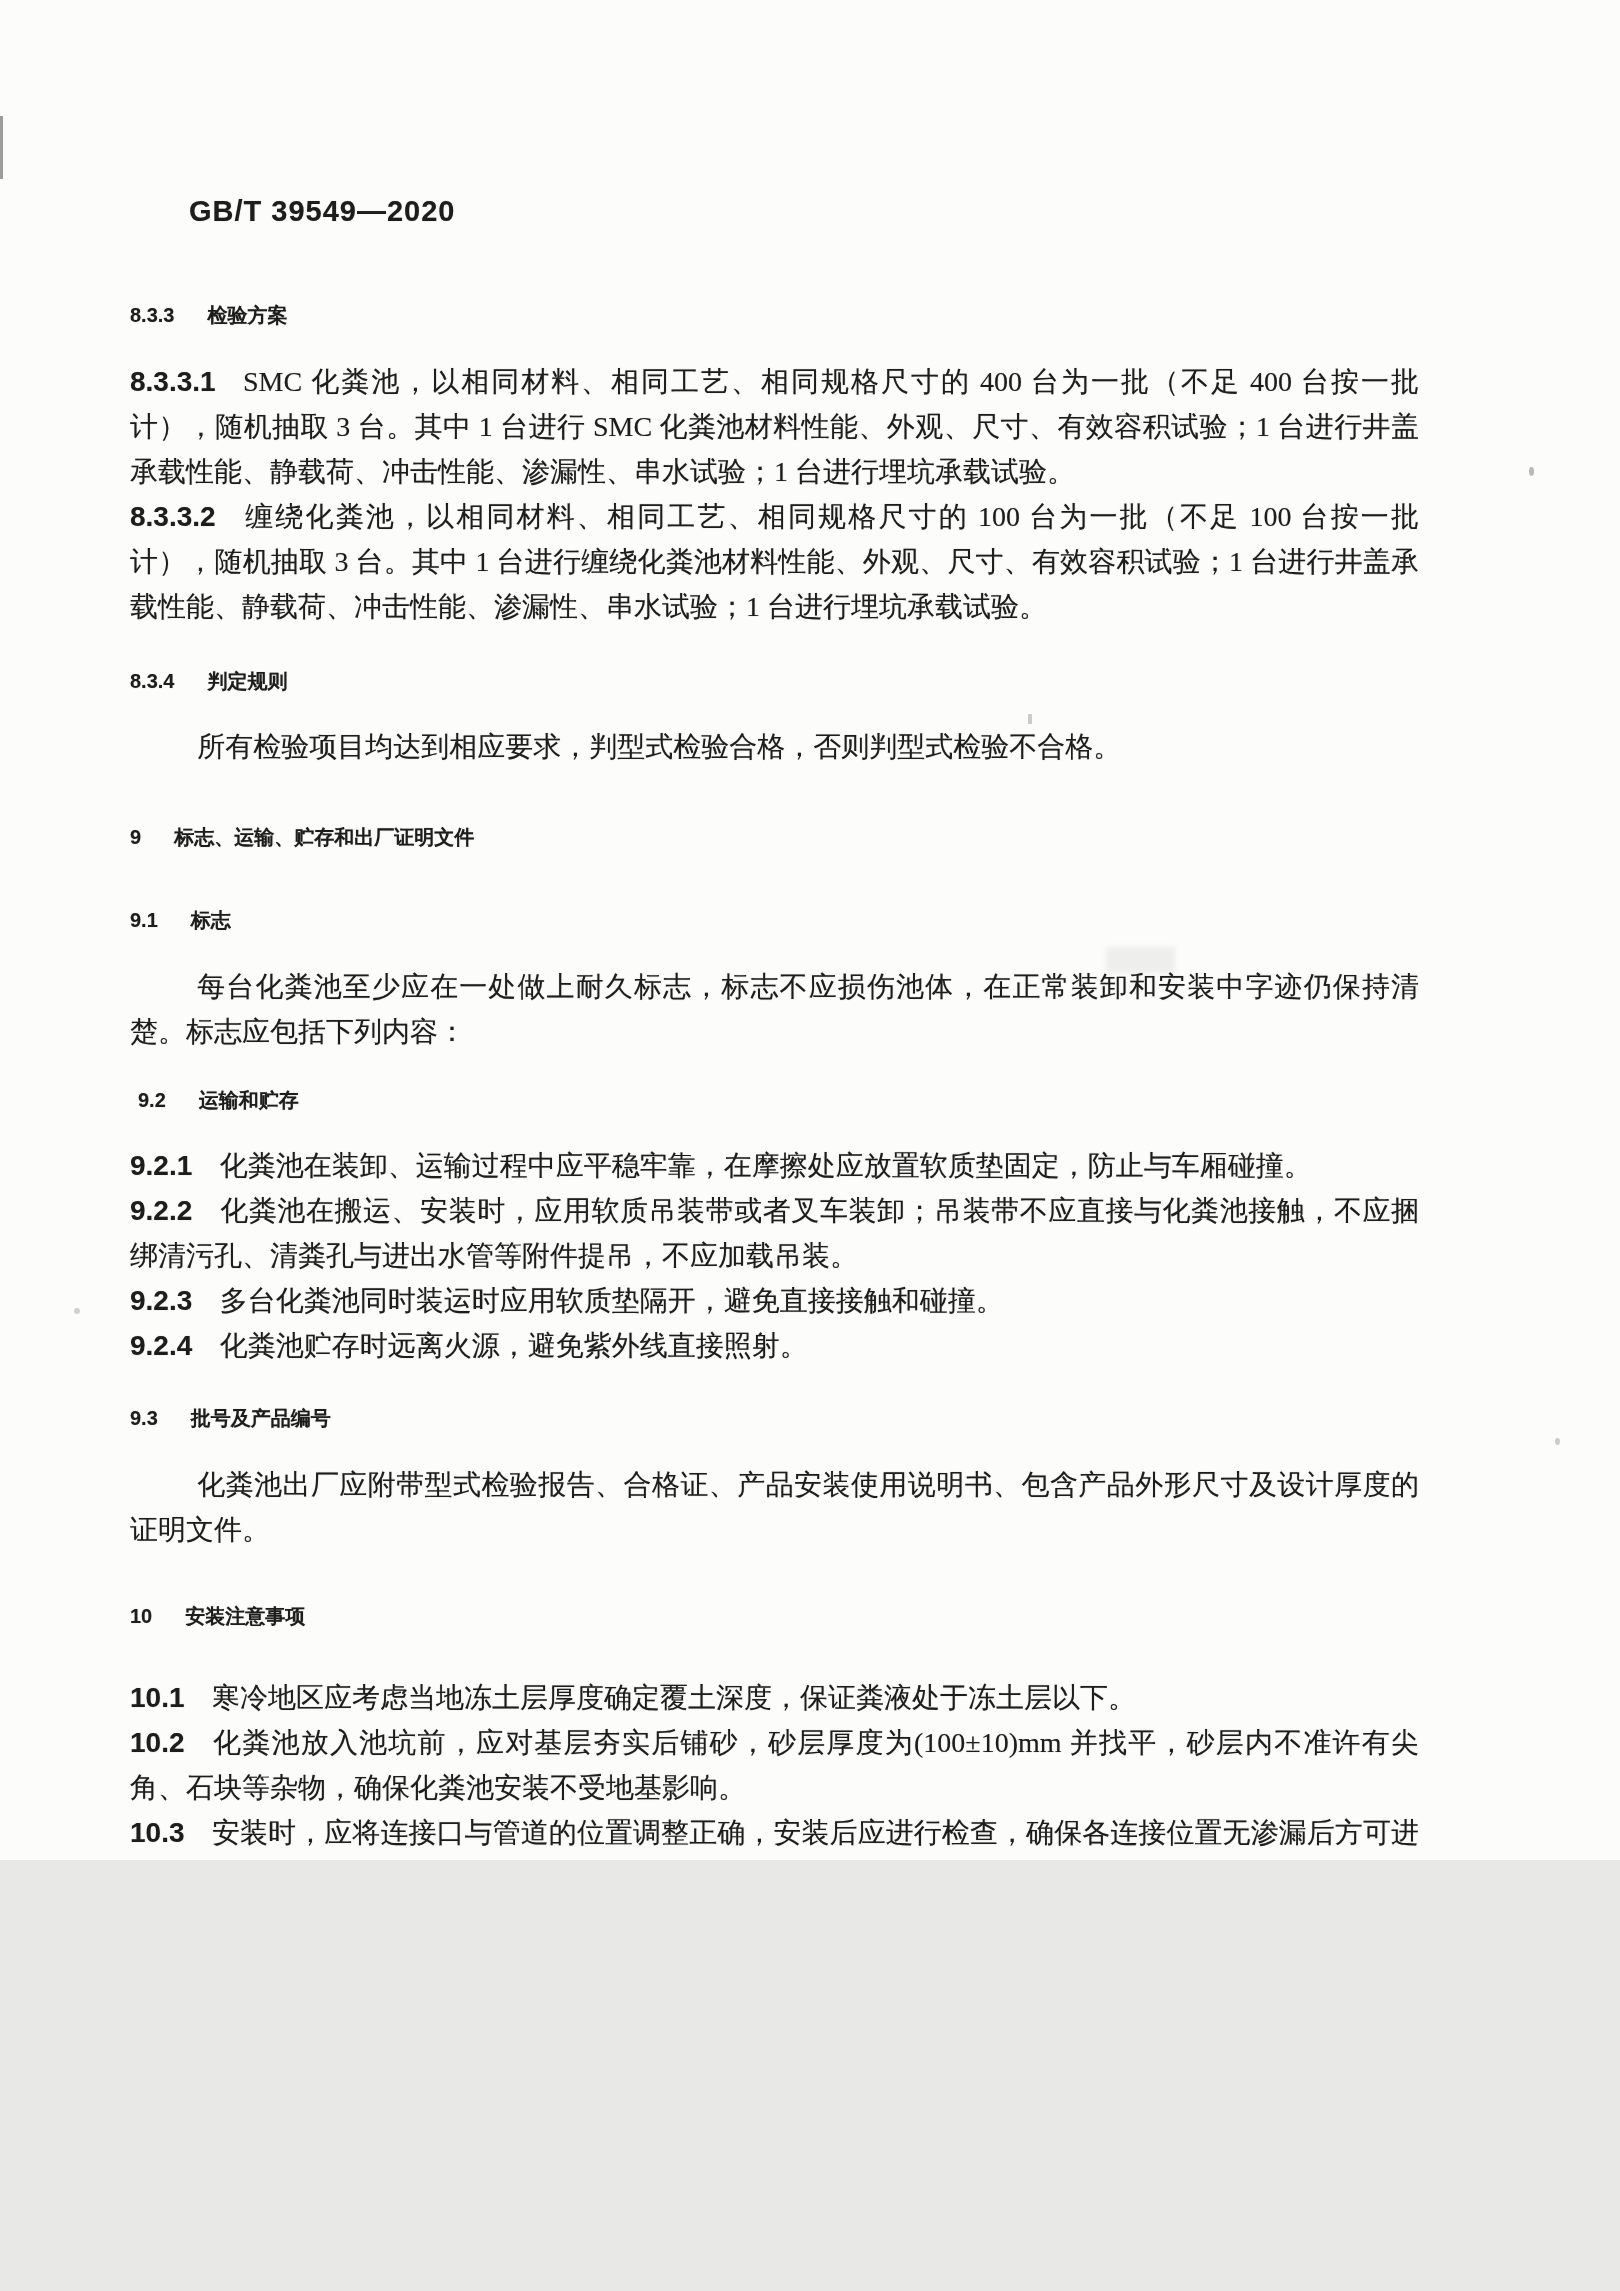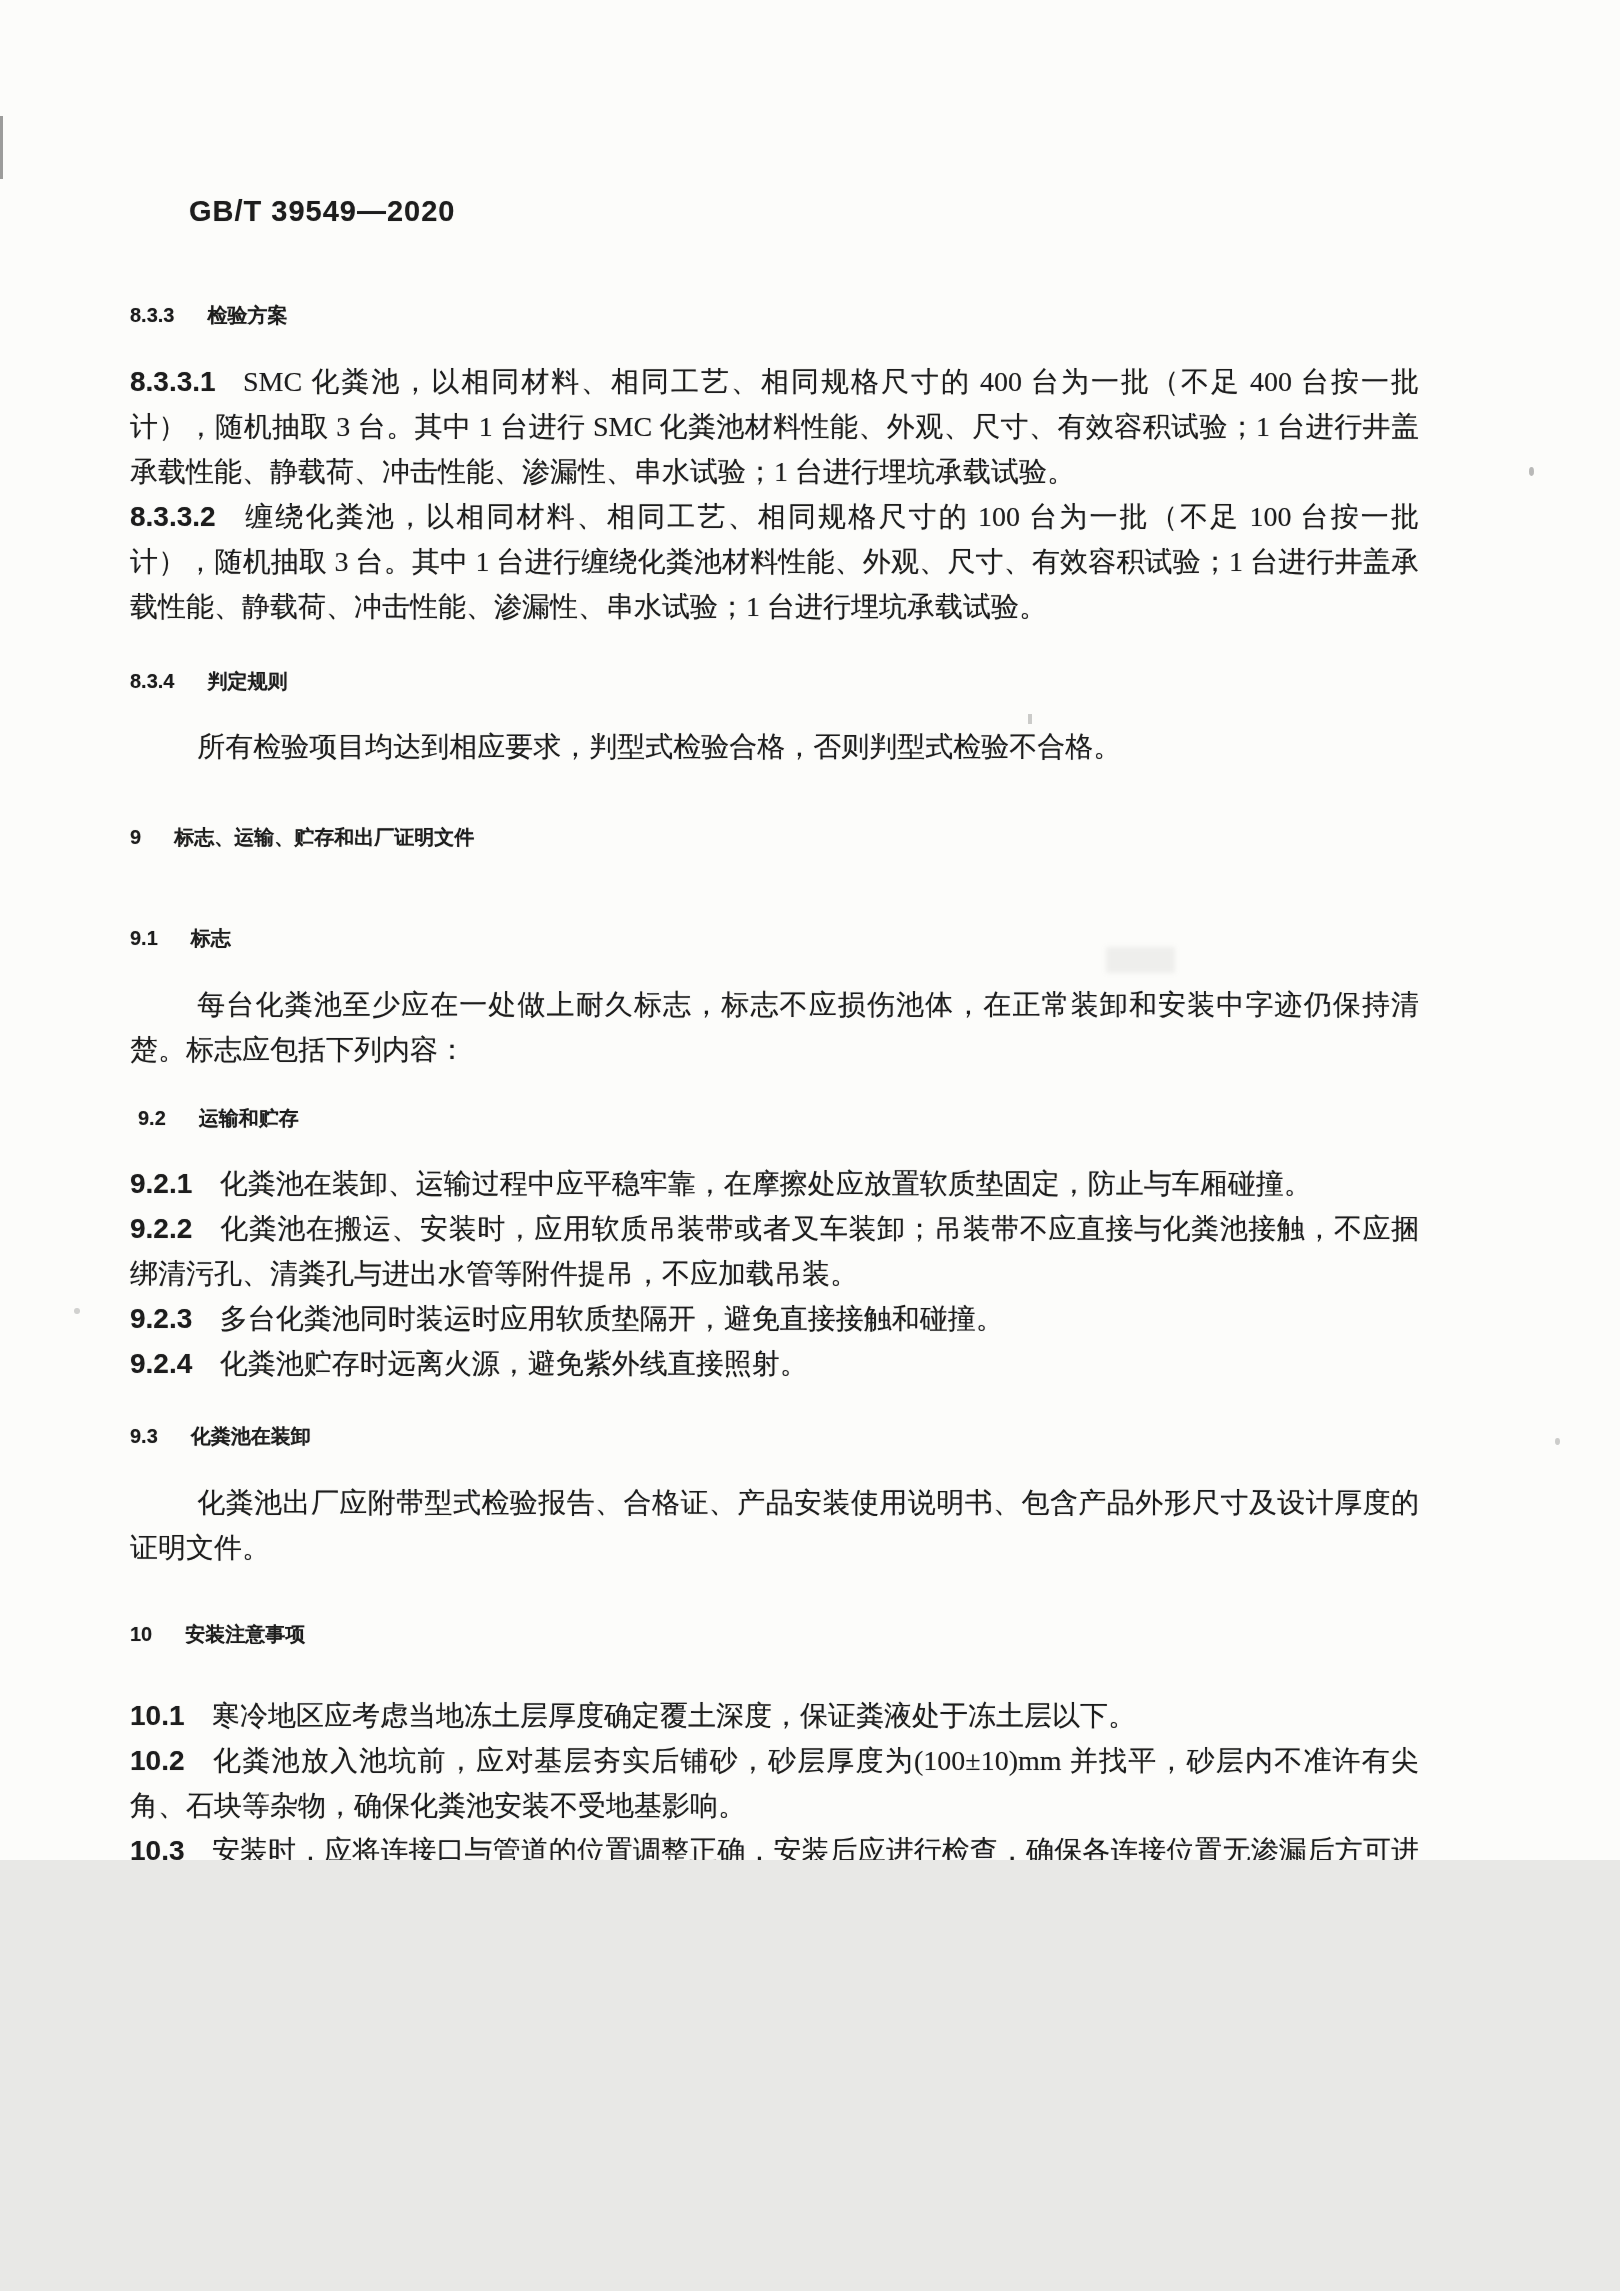--- a/index.html
+++ b/index.html
@@ -34,21 +34,21 @@
     font-family: "Liberation Sans", "DejaVu Sans", sans-serif;
     font-weight: bold;
     font-size: 20px;
     line-height: 39px;
     margin: 0;
   }
   .heading .hnum { margin-right: 33px; }
   .h-833  { margin-top: 67px; }
   .h-834  { margin-top: 33px; }
   .h-9    { margin-top: 49px; }
-  .h-91   { margin-top: 62px; }
+  .h-91   { margin-top: 44px; }
   .h-92   { margin-top: 27.4px; margin-left: 8px; }
   .h-93   { margin-top: 31px; }
   .h-10   { margin-top: 45px; }
   .clause, .plain {
     margin: 0;
     text-align: justify;
   }
   .after-heading { margin-top: 23.5px; }
   .clause .cnum {
     font-family: "Liberation Sans", "DejaVu Sans", sans-serif;
@@ -111,21 +111,21 @@
     <h4 class="heading h-92"><span class="hnum">9.2</span><span>运输和贮存</span></h4>
 
     <p class="clause after-heading"><span class="cnum">9.2.1</span><span>化粪池在装卸、运输过程中应平稳牢靠，在摩擦处应放置软质垫固定，防止与车厢碰撞。</span></p>
 
     <p class="clause"><span class="cnum">9.2.2</span><span>化粪池在搬运、安装时，应用软质吊装带或者叉车装卸；吊装带不应直接与化粪池接触，不应捆绑清污孔、清粪孔与进出水管等附件提吊，不应加载吊装。</span></p>
 
     <p class="clause"><span class="cnum">9.2.3</span><span>多台化粪池同时装运时应用软质垫隔开，避免直接接触和碰撞。</span></p>
 
     <p class="clause"><span class="cnum">9.2.4</span><span>化粪池贮存时远离火源，避免紫外线直接照射。</span></p>
 
-    <h4 class="heading h-93"><span class="hnum">9.3</span><span>化粪池在装卸</span></h4>
+    <h4 class="heading h-93"><span class="hnum">9.3</span><span>批号及产品编号</span></h4>
 
     <p class="plain indent after-heading">化粪池出厂应附带型式检验报告、合格证、产品安装使用说明书、包含产品外形尺寸及设计厚度的证明文件。</p>
 
     <h4 class="heading h-10"><span class="hnum">10</span><span>安装注意事项</span></h4>
 
     <p class="clause after-heading" style="margin-top: 39px;"><span class="cnum">10.1</span><span>寒冷地区应考虑当地冻土层厚度确定覆土深度，保证粪液处于冻土层以下。</span></p>
 
     <p class="clause"><span class="cnum">10.2</span><span>化粪池放入池坑前，应对基层夯实后铺砂，砂层厚度为(100±10)mm 并找平，砂层内不准许有尖角、石块等杂物，确保化粪池安装不受地基影响。</span></p>
 
     <p class="clause"><span class="cnum">10.3</span><span>安装时，应将连接口与管道的位置调整正确，安装后应进行检查，确保各连接位置无渗漏后方可进行下一道工序施工。</span></p>

